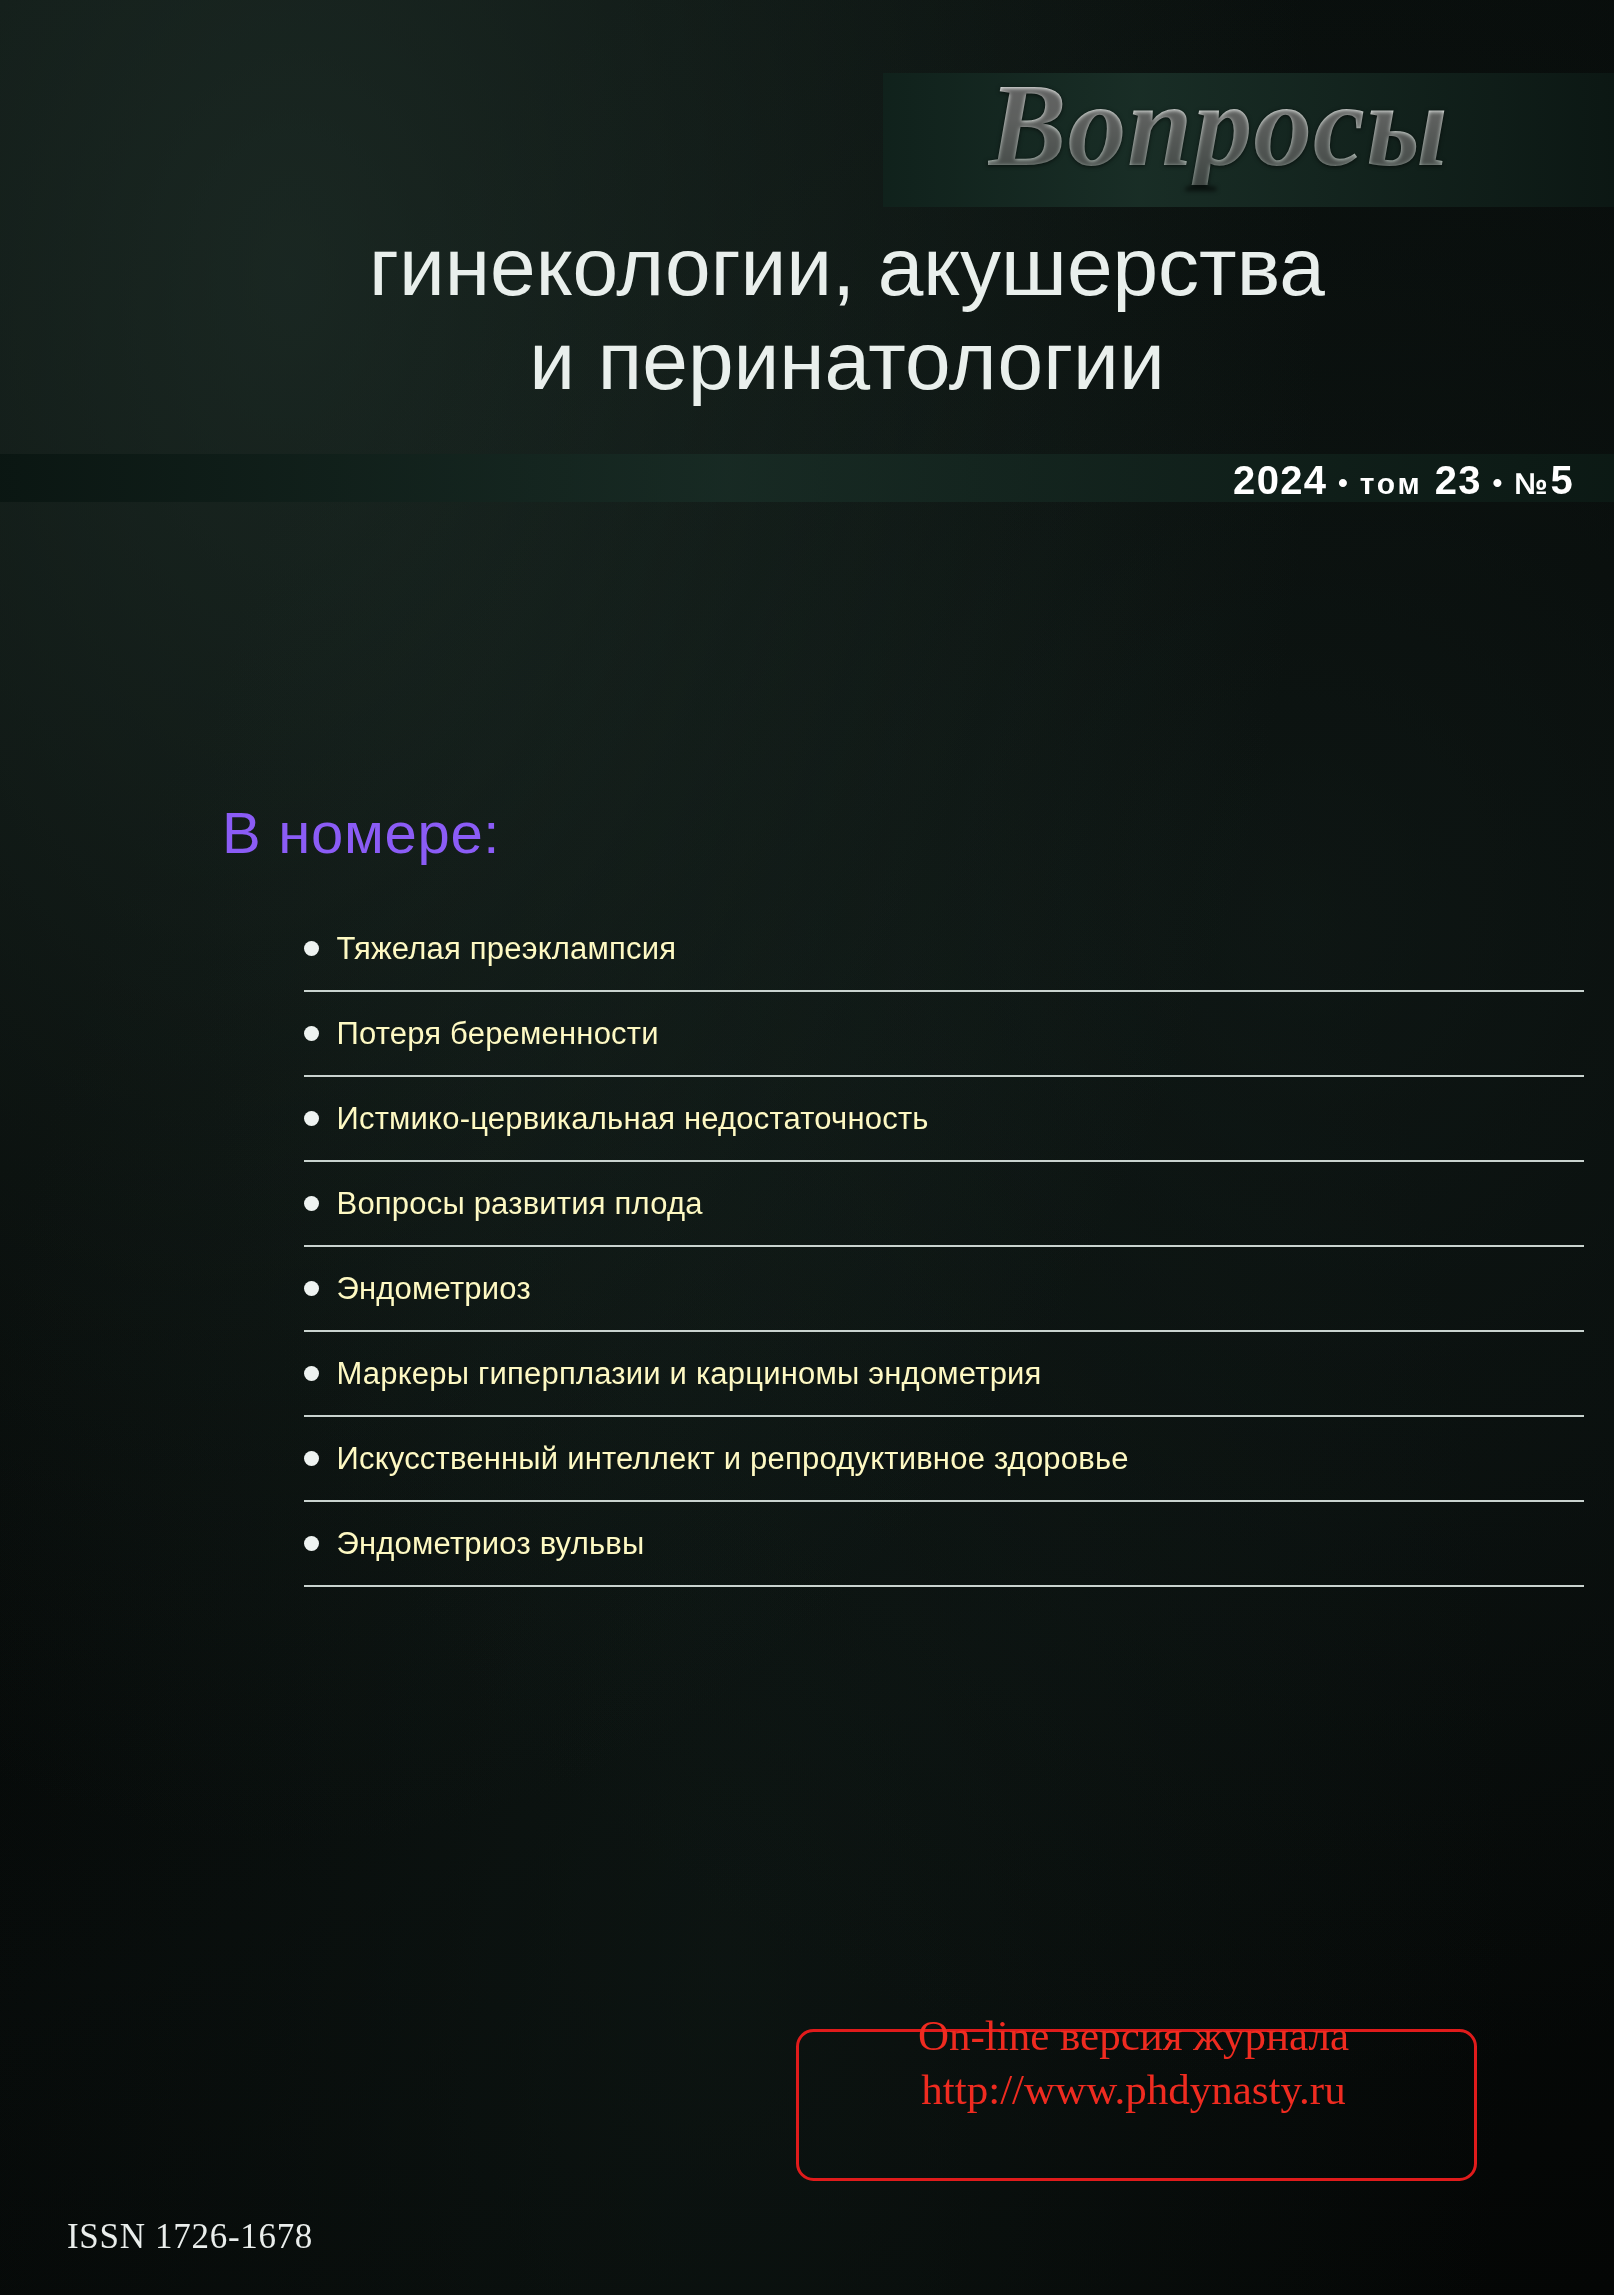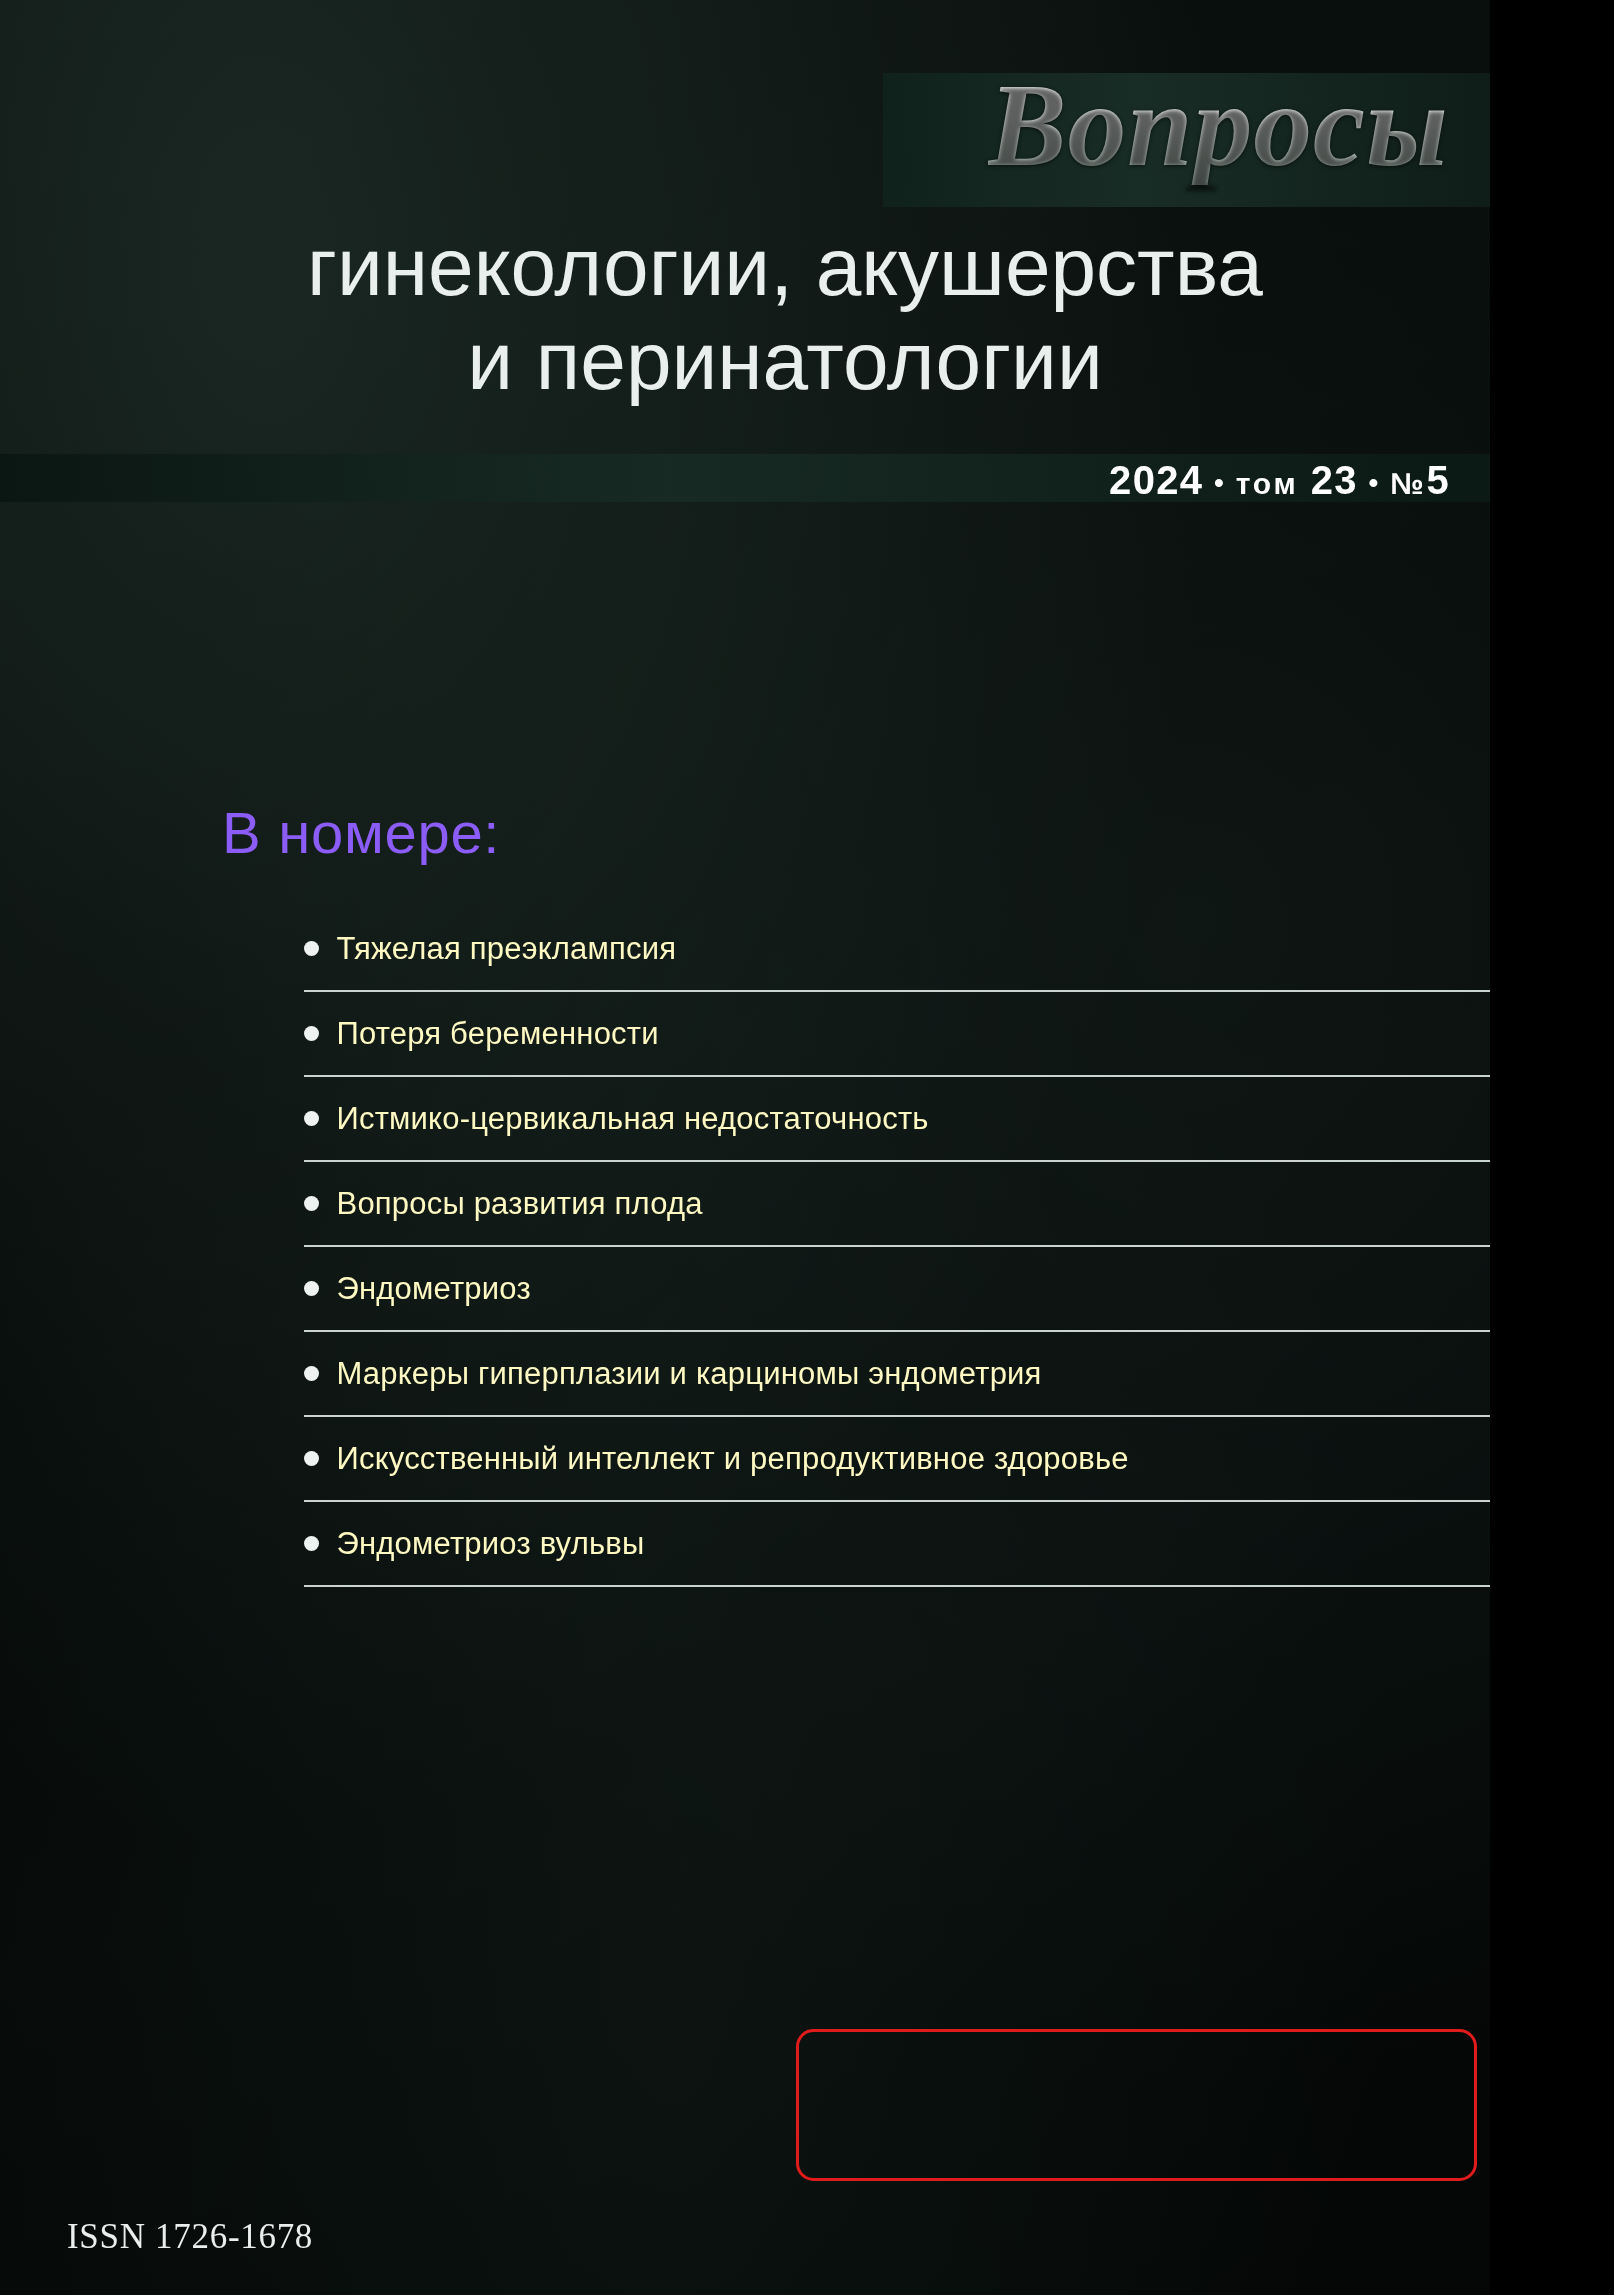--- a/index.html
+++ b/index.html
@@ -5,21 +5,21 @@
   html, body {
     margin: 0;
     padding: 0;
     background: #000;
   }
   body {
     font-family: "Liberation Sans", sans-serif;
   }
   .cover {
     position: relative;
-    width: 1490px;
+    width: 1614px;
     height: 2295px;
     background: #050706;
     overflow: hidden;
   }
   
   .cover::before {
     content: "";
     position: absolute;
     inset: 0;
     background:
@@ -248,17 +248,21 @@
       <span class="toc-bullet"></span>
       <span class="toc-label">Искусственный интеллект и репродуктивное здоровье</span>
     </div>
     <div class="toc-item">
       <span class="toc-bullet"></span>
       <span class="toc-label">Эндометриоз вульвы</span>
     </div>
   </div>
 
   <div class="online-box"></div>
+  <div class="online-text">
+    <span class="line1">On-line версия журнала</span>
+    <span class="line2">http://www.phdynasty.ru</span>
+  </div>
 
   <div class="issn">ISSN 1726-1678</div>
 
 </div>
 
 
 </body></html>

